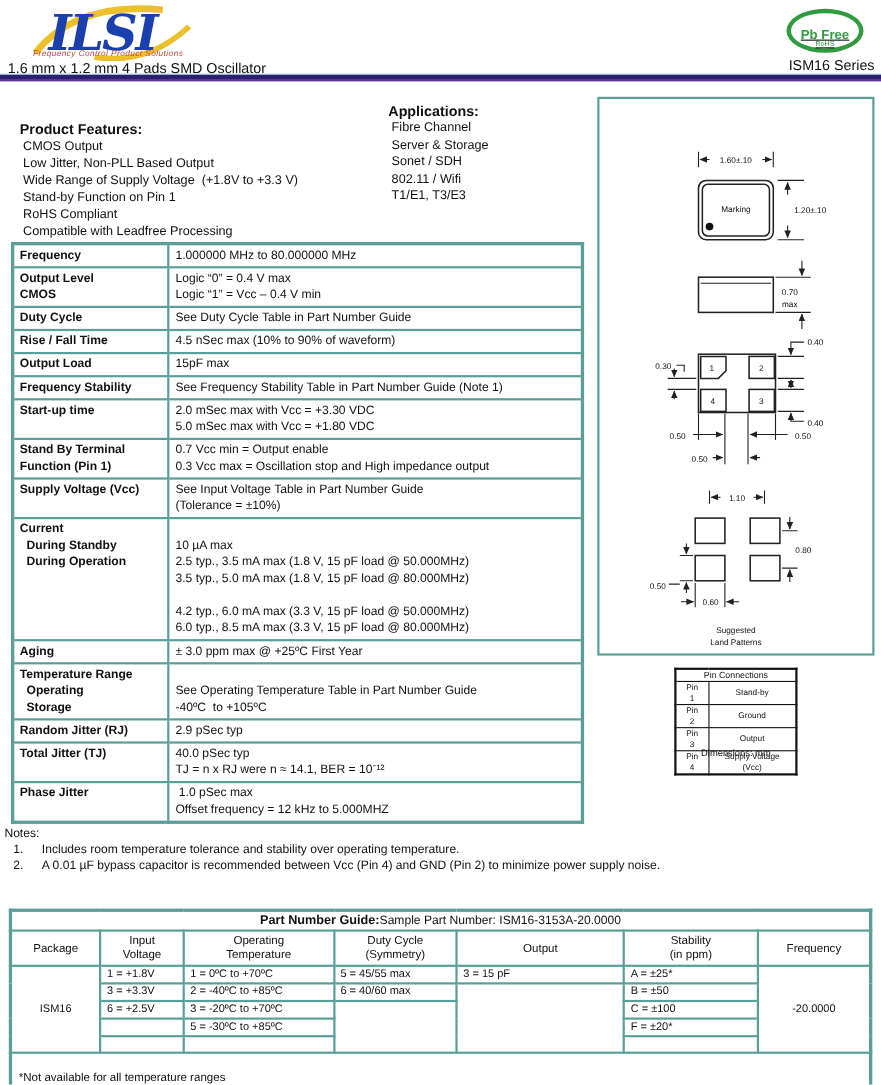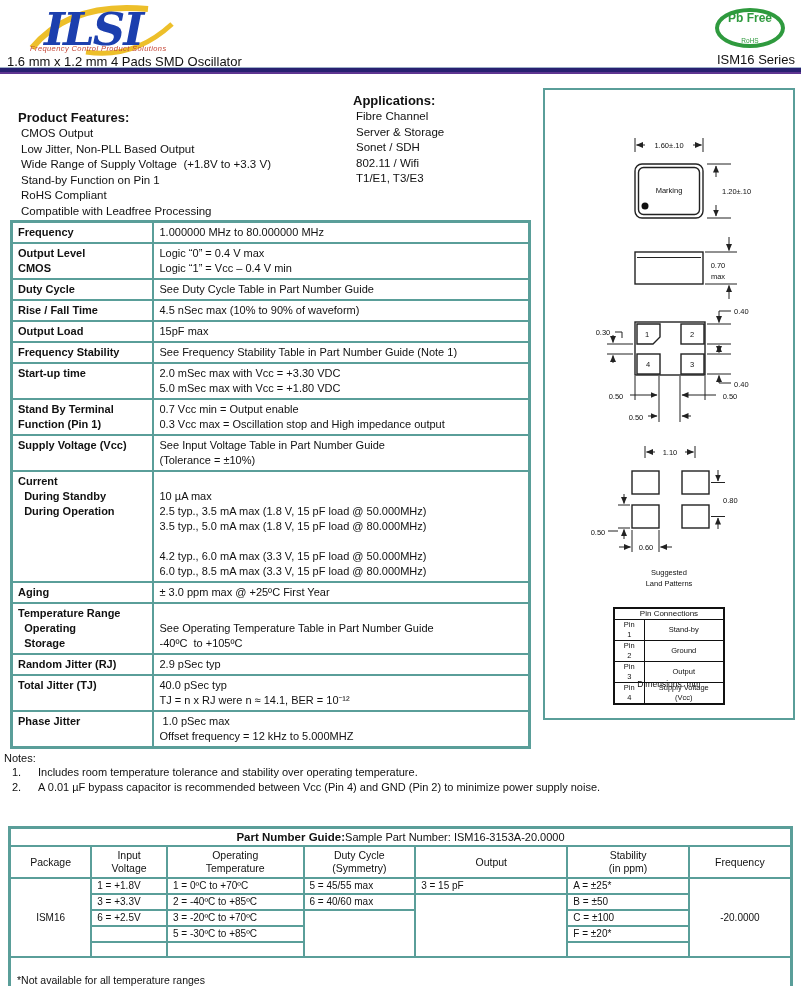--- a/index.html
+++ b/index.html
@@ -2,21 +2,21 @@
 <html><head>
 <meta charset="utf-8">
 <style>
   * { margin:0; padding:0; box-sizing:border-box; }
   body { background:#fff; font-family:"Liberation Sans", sans-serif; color:#111; }
   .page { position:relative; width:801px; height:986px; background:#fff; overflow:hidden; }
 
   
   .logo { position:absolute; left:26px; top:2px; width:160px; height:56px; }
   .logo-tagline { position:absolute; left:30px; top:44px; width:150px; font-size:7.5px; color:#c64737; letter-spacing:.4px; font-style:italic; }
-  .badge { position:absolute; left:715px; top:8px; width:70px; height:40px; border:4px solid #2f9a3e; border-radius:50%; display:flex; flex-direction:column; align-items:center; justify-content:space-between; line-height:1; }
+  .badge { position:absolute; left:715px; top:8px; width:70px; height:40px; border:4px solid #2f9a3e; border-radius:50%; display:flex; flex-direction:column; align-items:center; justify-content:flex-end; line-height:1;text-decoration:underline; }
   .badge-top { font-size:12px; font-weight:bold; color:#2f9a3e; }
   .badge-bot { font-size:6.5px; color:#2f9a3e; margin-top:1px; }
   .title-line { position:absolute; left:7px; top:54px; font-size:13px; color:#111; }
   .series-line { position:absolute; right:6px; top:52px; font-size:13px; color:#111; }
   .navbar { position:absolute; left:0; top:67px; width:801px; height:7px;
             background:linear-gradient(#9fb0c9 0 18%, #272170 18% 68%, #5e3591 68% 100%); }
 
   
   .features { position:absolute; left:18px; top:110px; width:320px; }
   .applications { position:absolute; left:353px; top:93px; width:190px; }
@@ -24,21 +24,21 @@
   .blk-item { font-size:11.5px; line-height:15.5px; padding-left:3px; white-space:pre-wrap; }
 
   
   .spec { position:absolute; left:10px; top:220px; width:521px; border-collapse:collapse; }
   .spec td { border:2px solid #5a9e99; font-size:11px; line-height:15px; vertical-align:top; white-space:pre-wrap; }
   .spec td.sl { width:141px; font-weight:bold; padding:2px 4px 2px 5px; }
   .spec td.sv { padding:2px 6px; }
   .spec { border:3px solid #5a9e99; }
 
   
-  .panel { position:absolute; left:543px; top:88px; width:252px; height:632px; border:2.5px solid #5a9e99; background:#fff; }
+  .panel { position:absolute; left:543px; top:88px; width:252px; height:508px; border:2.5px solid #5a9e99; background:#fff; }
   .panel svg { position:absolute; left:0; top:0; }
   .dt { font-family:"Liberation Sans", sans-serif; font-size:7.5px; fill:#111; }
   .dl { stroke:#222; stroke-width:1; fill:none; }
   .dr { stroke:#222; stroke-width:1.4; fill:#fff; }
   .pin-table { position:absolute; left:68px; top:517px; width:112px; border-collapse:collapse; }
   .pin-table td { border:1px solid #111; font-size:7.5px; line-height:10px; padding:0 6px; text-align:center; }
   .pin-table .pt-title { font-size:8px; }
   .pin-table { border:2px solid #111; }
   .dim-note { position:absolute; left:0; top:589px; width:100%; text-align:center; font-size:8.5px; }
 

